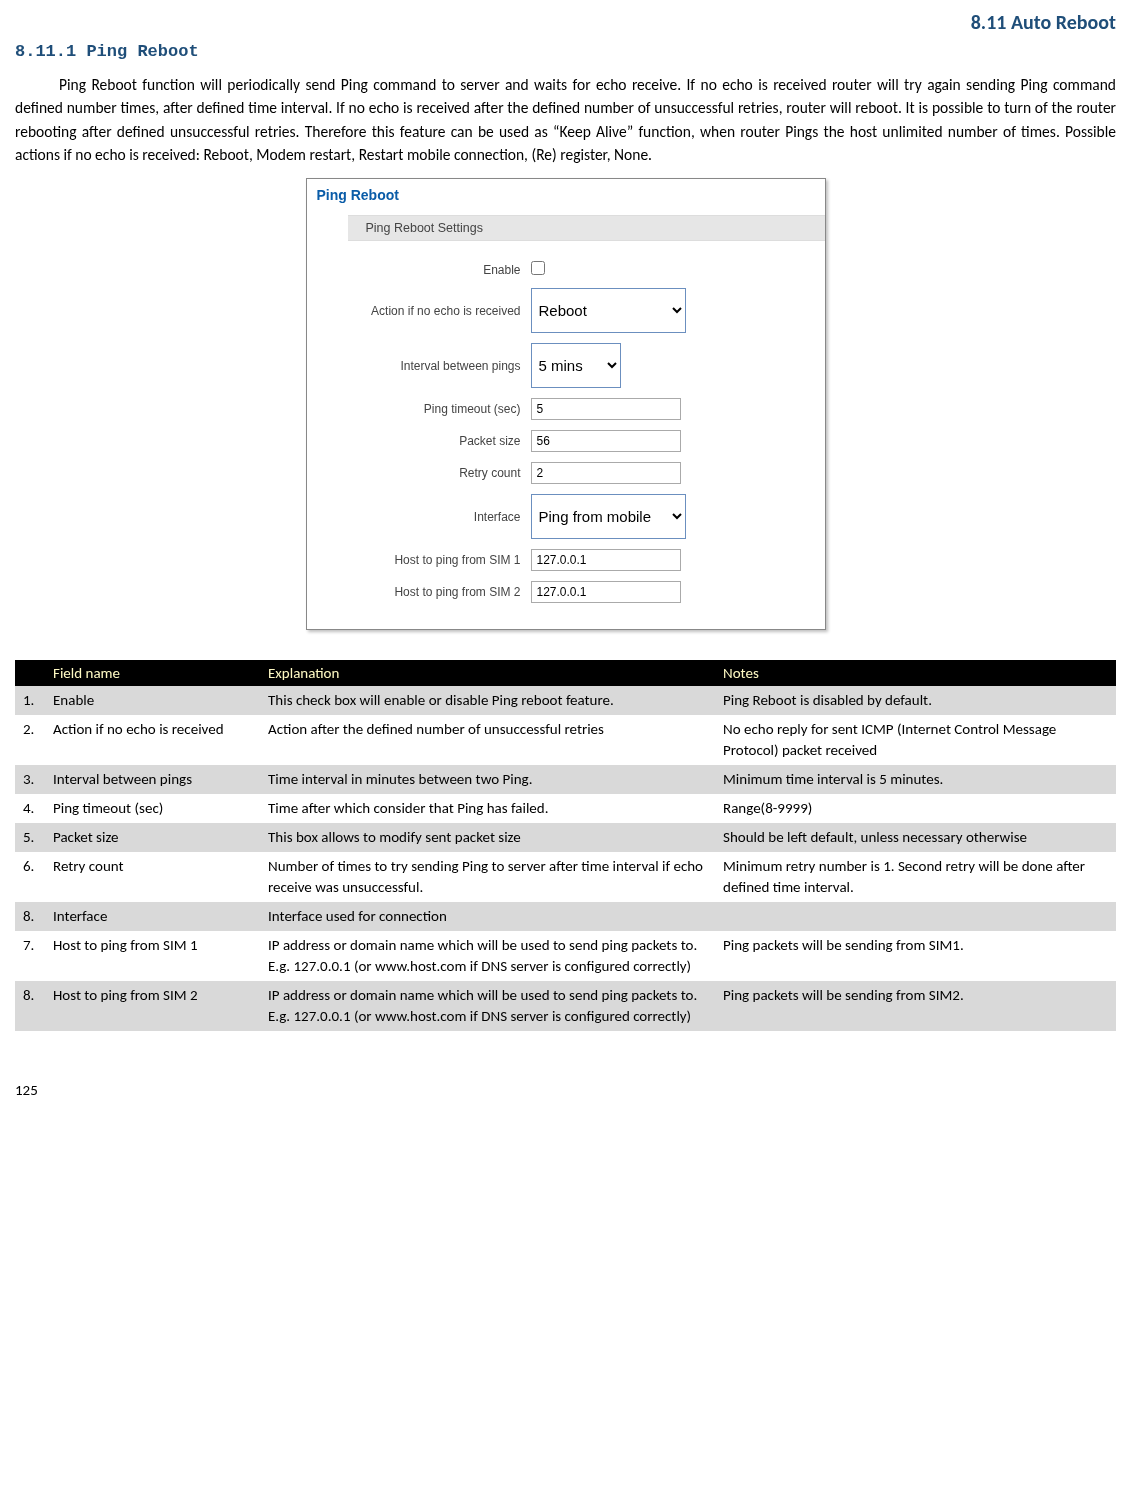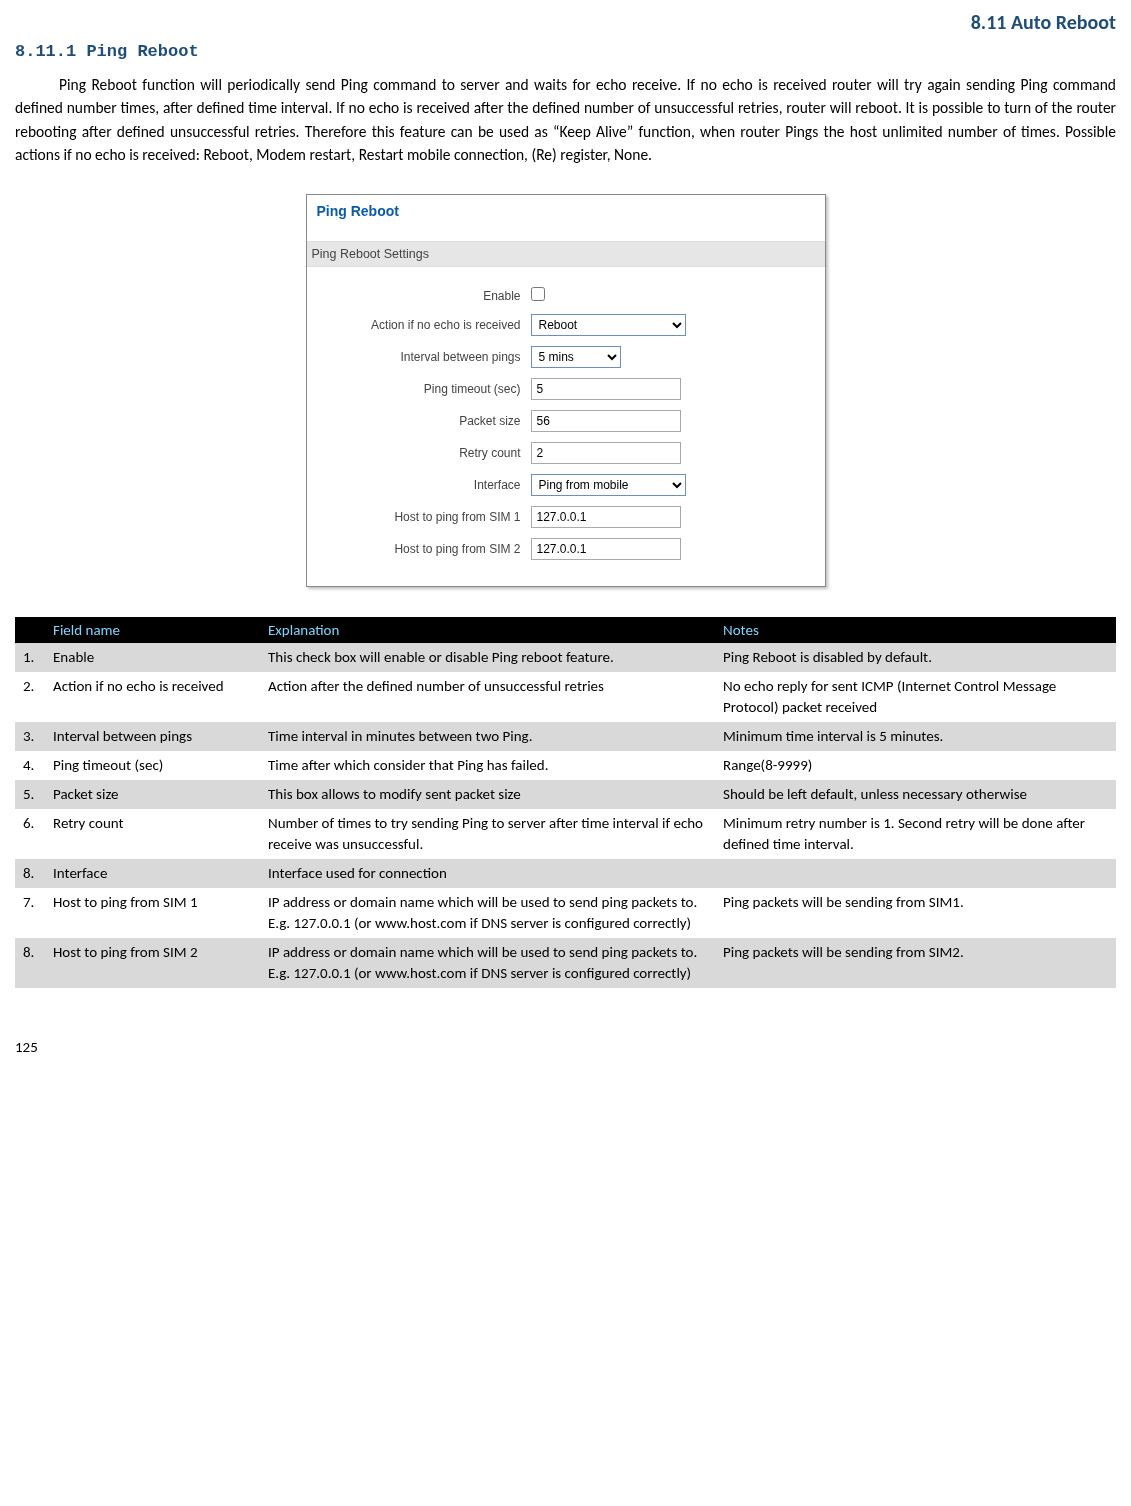--- a/index.html
+++ b/index.html
@@ -22,50 +22,51 @@
       color: #1f4e79;
       font-weight: bold;
       font-size: 17px;
       margin: 0 0 12px 0;
       font-family: Liberation Mono, monospace;
     }
     .body-text {
       text-align: justify;
       line-height: 1.5;
       text-indent: 44px;
-      margin-bottom: 28px;
+      margin-bottom: 12px;
       font-size: 15.5px;
     }
     .screenshot-wrap {
       display: flex;
       justify-content: center;
       margin-bottom: 30px;
     }
     .screenshot {
       width: 520px;
       border: 1px solid #888;
       background: #fff;
       box-shadow: 2px 2px 3px rgba(0,0,0,0.25);
       font-family: Arial, sans-serif;
       font-size: 12px;
     }
     .panel-title {
       color: #0a5ca8;
       font-weight: bold;
       font-size: 14px;
-      padding: 8px 10px 22px;
+      padding: 8px 10px 12px;
       background: #fff;
     }
     .panel-subtitle {
       background: #e6e6e6;
-      padding: 5px 5px;
+      padding: 5px 18px;
       font-size: 12.5px;
       color: #444;
       border-top: 1px solid #ddd;
       border-bottom: 1px solid #ddd;
+      margin-left: 41px;
     }
     .form-rows { padding: 10px 14px 16px; }
     .form-row {
       display: flex;
       align-items: center;
       margin: 10px 0;
     }
     .form-label {
       flex: 0 0 210px;
       text-align: right;
@@ -75,37 +76,37 @@
     }
     .form-field { flex: 1; }
     .form-field input[type="text"] {
       width: 150px;
       padding: 3px 5px;
       border: 1px solid #aaa;
       font-size: 12px;
     }
     .form-field select {
       width: 155px;
-      padding: 2px 3px;
+      padding: 12px 3px;
       border: 1px solid #6b8fbf;
-      font-size: 12px;
+      font-size: 15px;
       background: #fff;
     }
     .form-field input[type="checkbox"] {
       width: 14px; height: 14px;
     }
     .options-table {
       width: 100%;
       border-collapse: collapse;
       font-size: 15px;
       margin-top: 12px;
     }
     .options-table thead th {
       background: #000;
-      color: #7dd3fc;
+      color: #fef9c3;
       text-align: left;
       padding: 4px 8px;
       font-weight: normal;
     }
     .options-table td {
       padding: 4px 8px;
       vertical-align: top;
       line-height: 1.4;
     }
     .options-table tbody tr:nth-child(odd) td { background: #d9d9d9; }

